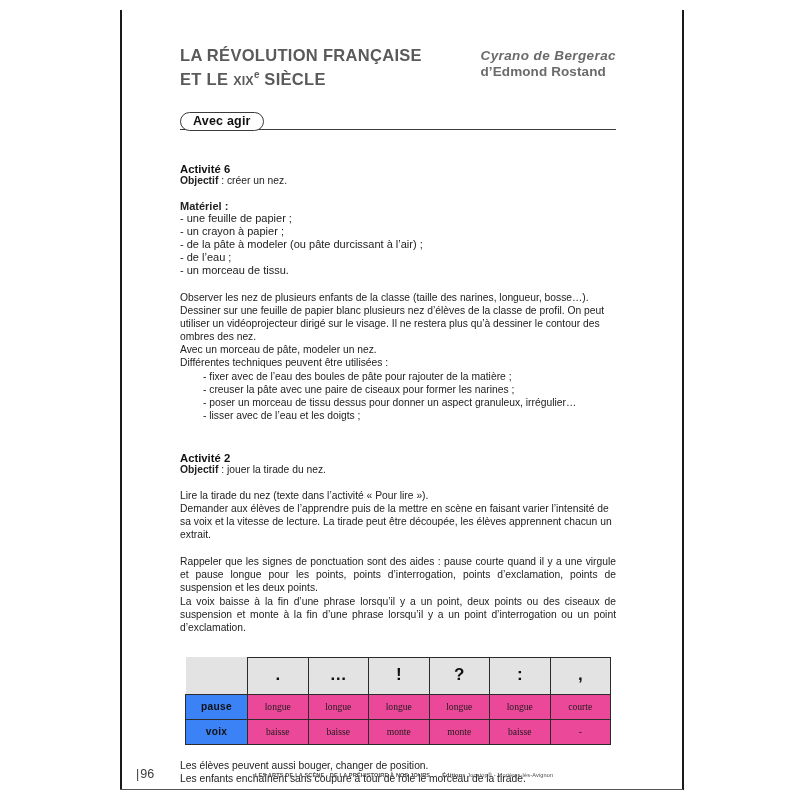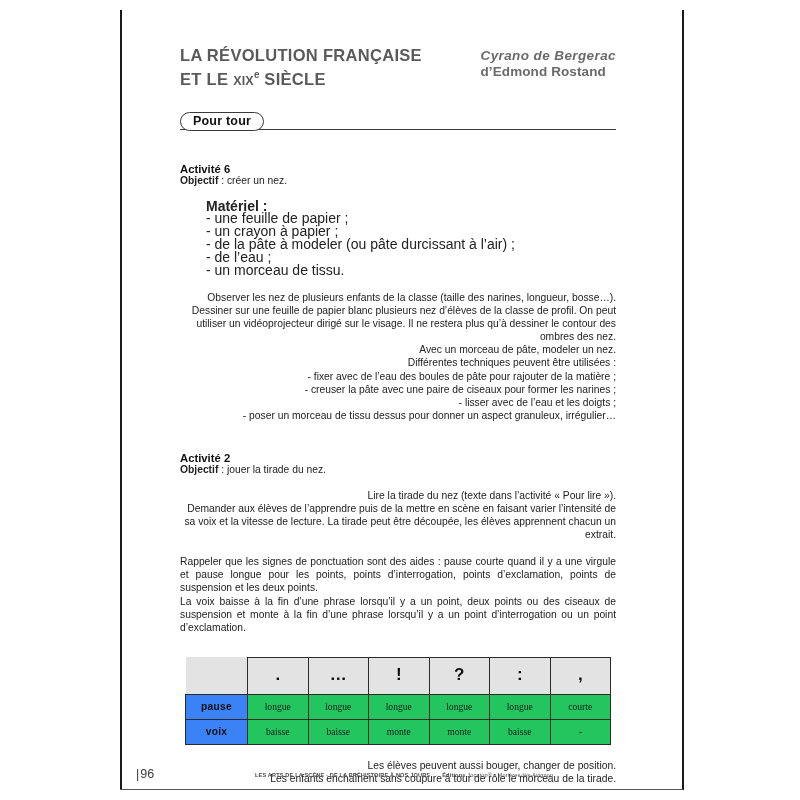--- a/index.html
+++ b/index.html
@@ -104,54 +104,53 @@
     color: #111;
     margin-top: 30px;
     margin-bottom: 0;
   }
   .objectif {
     font-size: 10.3px;
     color: #222;
   }
   .objectif b { font-weight: bold; }
   .block {
-    font-size: 14px;
+    font-size: 11px;
     line-height: 12.9px;
     color: #222;
     margin-top: 14px;
-    margin-left: 26px;
   }
   .block b { font-weight: bold; }
   .para {
     font-size: 10.3px;
     line-height: 13.1px;
     color: #222;
     margin-top: 14px;
     text-align: justify;
   }
-  .para.nojust { text-align: right; }
+  .para.nojust { text-align: left; }
   .line { display: block; }
   .sublist { padding-left: 23px; display: block; }
 
   
   .punct-table {
     margin-top: 23px;
     border-collapse: collapse;
     width: 426px;
     margin-left: 5px;
     table-layout: fixed;
   }
   .punct-table td, .punct-table th {
     border: 1.1px solid #2b2b2b;
     text-align: center;
     vertical-align: middle;
     font-family: "Liberation Serif", serif;
     font-size: 9.6px;
     color: #1c1c1c;
-    background: #22c55e;
+    background: #ec4899;
     height: 25px;
   }
   .punct-table .hdr-cell {
     background: #e3e3e3;
     font-family: "Liberation Sans", sans-serif;
     font-size: 17px;
     font-weight: bold;
     height: 37px;
     line-height: 14px;
     padding-bottom: 3px;
@@ -222,21 +221,21 @@
         <span class="line"><span>ET LE </span><span class="sc">XIX</span><span class="sup">e</span><span> SIÈCLE</span></span>
       </h1>
       <div class="work-ref">
         <span class="line italic">Cyrano de Bergerac</span>
         <span class="line author">d’Edmond Rostand</span>
       </div>
     </div>
 
     <div class="tab-wrap">
       <div class="tab-rule"></div>
-      <div class="tab-pill">Pour tour</div>
+      <div class="tab-pill">Avec agir</div>
     </div>
 
     <div class="activity-head">Activité 6</div>
 
     <div class="objectif">
       <b>Objectif</b><span> : créer un nez.</span>
     </div>
 
     <div class="block">
       <b class="line">Matériel :</b>
@@ -247,22 +246,22 @@
       <span class="line">- un morceau de tissu.</span>
     </div>
 
     <div class="para nojust">
       <span class="line">Observer les nez de plusieurs enfants de la classe (taille des narines, longueur, bosse…).</span>
       <span>Dessiner sur une feuille de papier blanc plusieurs nez d’élèves de la classe de profil. On peut utiliser un vidéoprojecteur dirigé sur le visage. Il ne restera plus qu’à dessiner le contour des ombres des nez.</span>
       <span class="line">Avec un morceau de pâte, modeler un nez.</span>
       <span class="line">Différentes techniques peuvent être utilisées :</span>
       <span class="sublist">- fixer avec de l’eau des boules de pâte pour rajouter de la matière ;</span>
       <span class="sublist">- creuser la pâte avec une paire de ciseaux pour former les narines ;</span>
+      <span class="sublist">- poser un morceau de tissu dessus pour donner un aspect granuleux, irrégulier…</span>
       <span class="sublist">- lisser avec de l’eau et les doigts ;</span>
-      <span class="sublist">- poser un morceau de tissu dessus pour donner un aspect granuleux, irrégulier…</span>
     </div>
 
     <div class="activity-head">Activité 2</div>
 
     <div class="objectif">
       <b>Objectif</b><span> : jouer la tirade du nez.</span>
     </div>
 
     <div class="para nojust">
       <span class="line">Lire la tirade du nez (texte dans l’activité « Pour lire »).</span>

